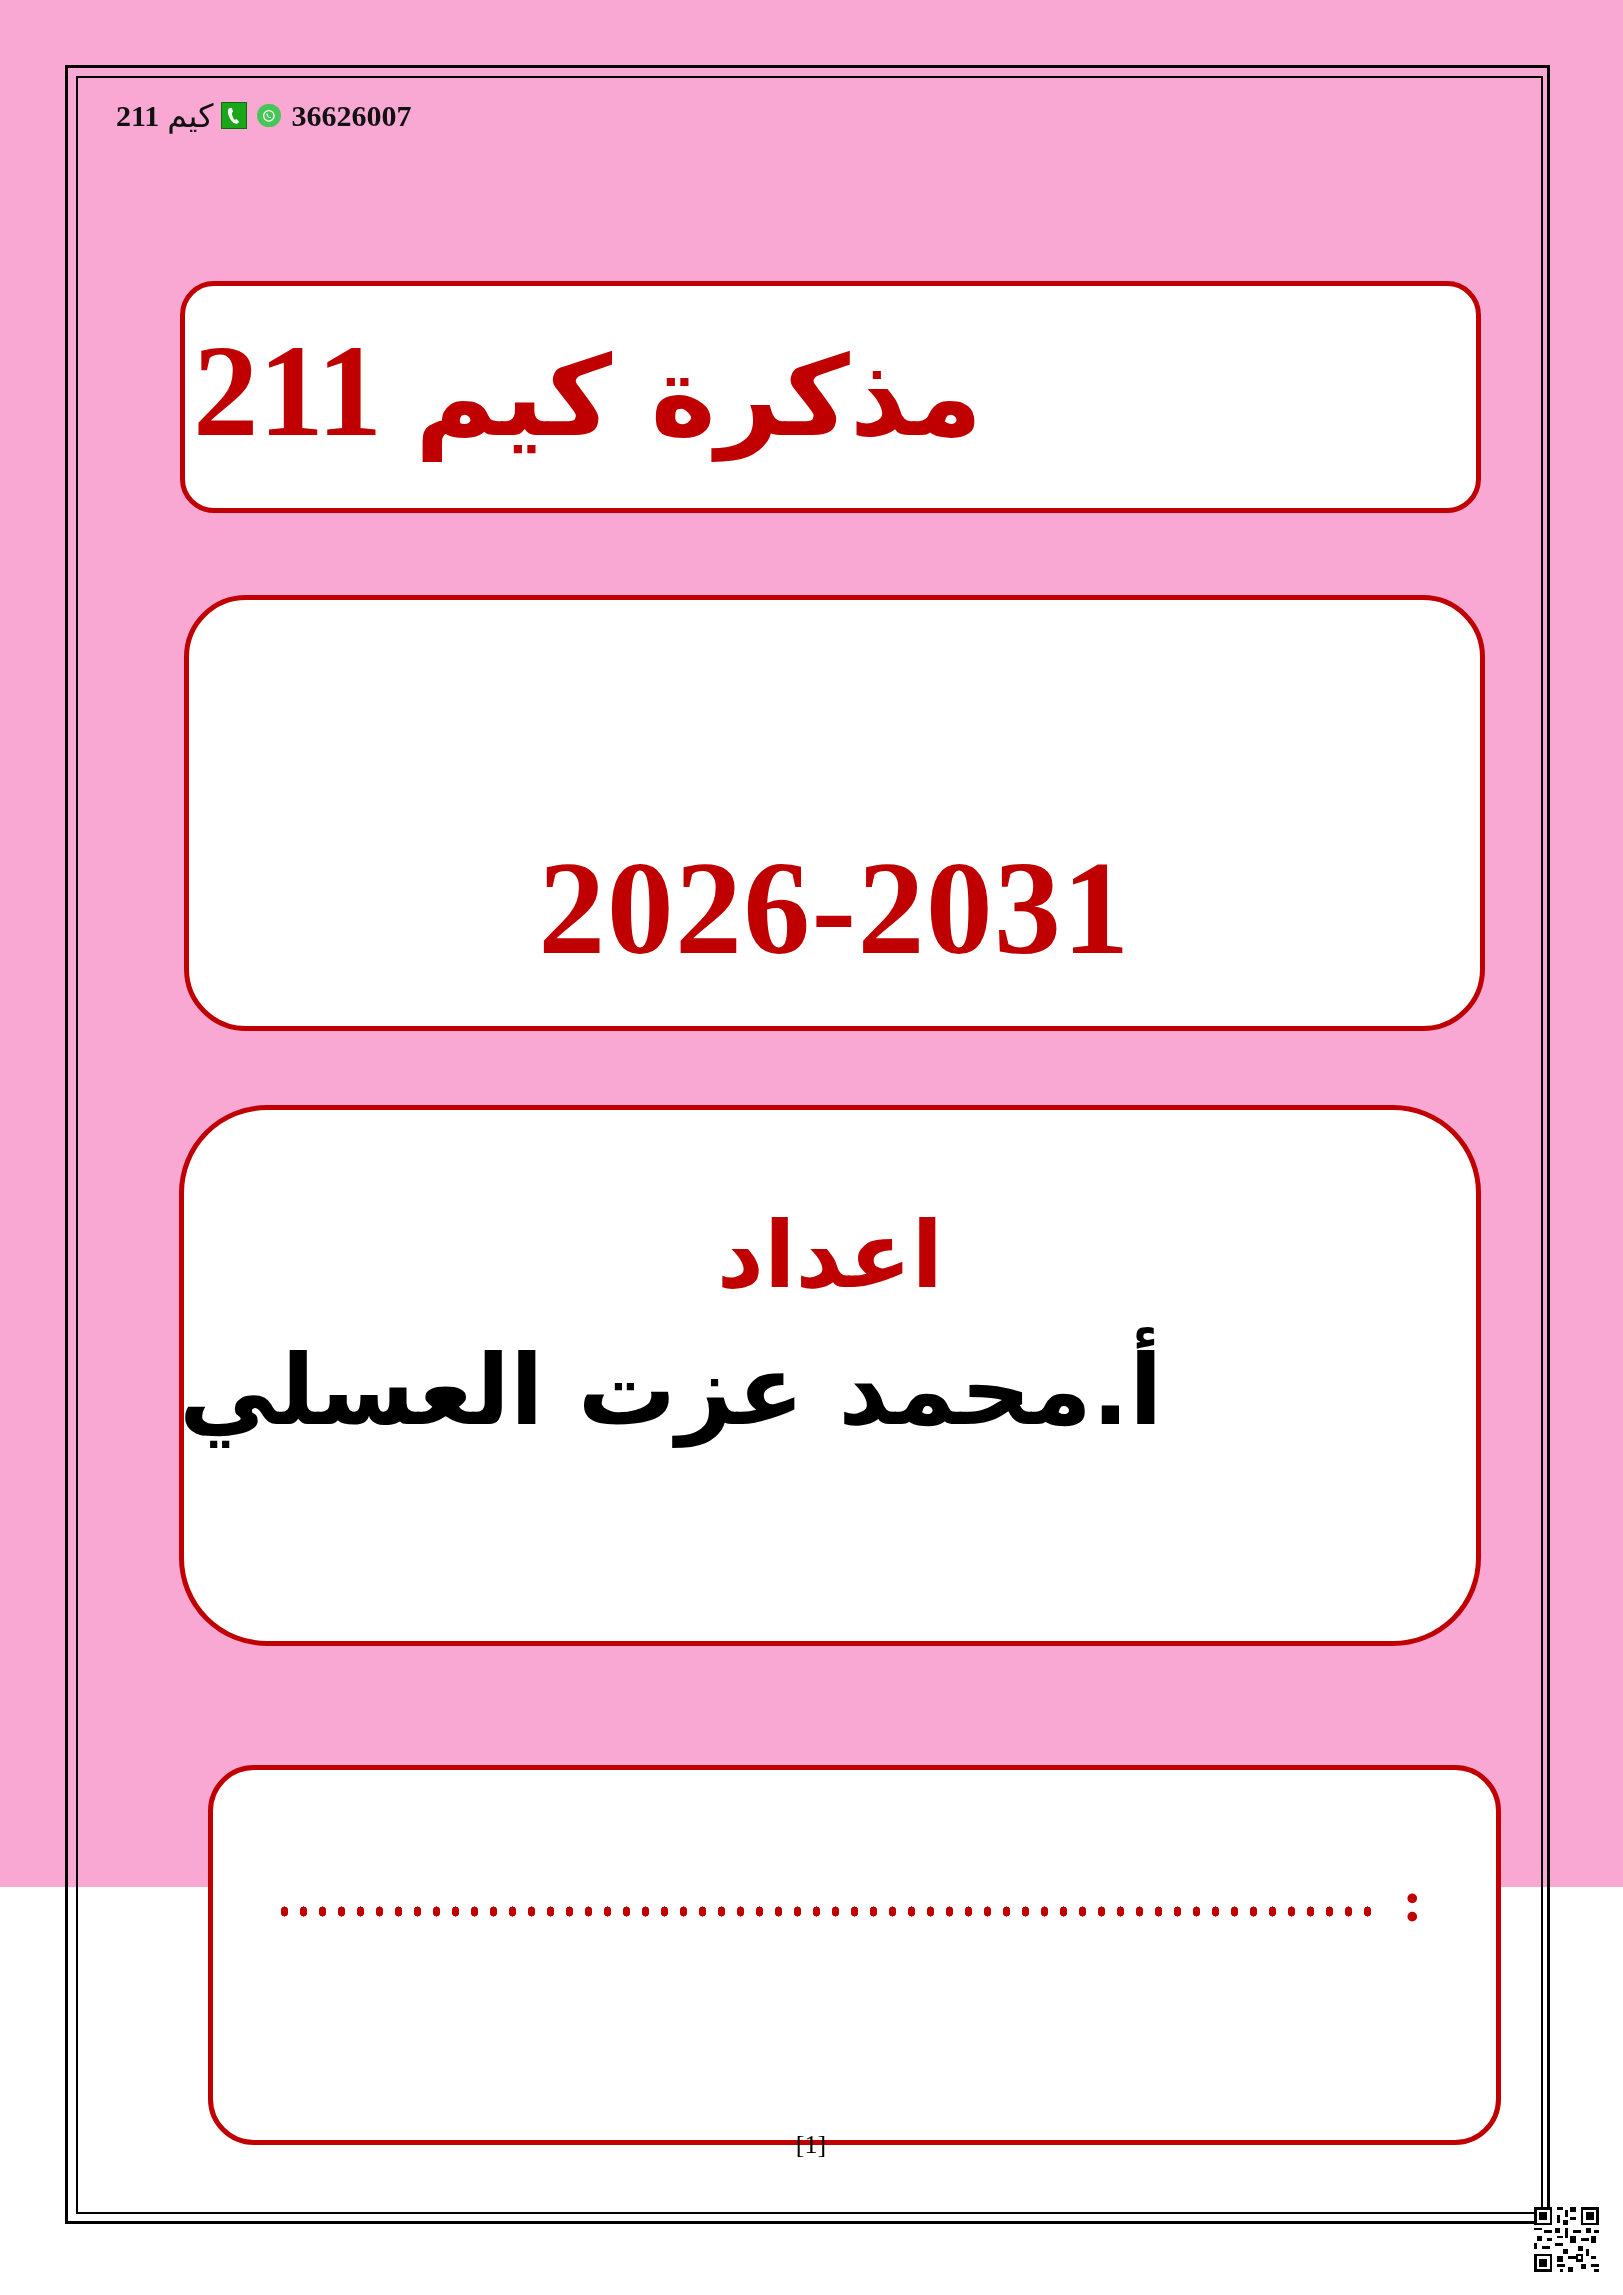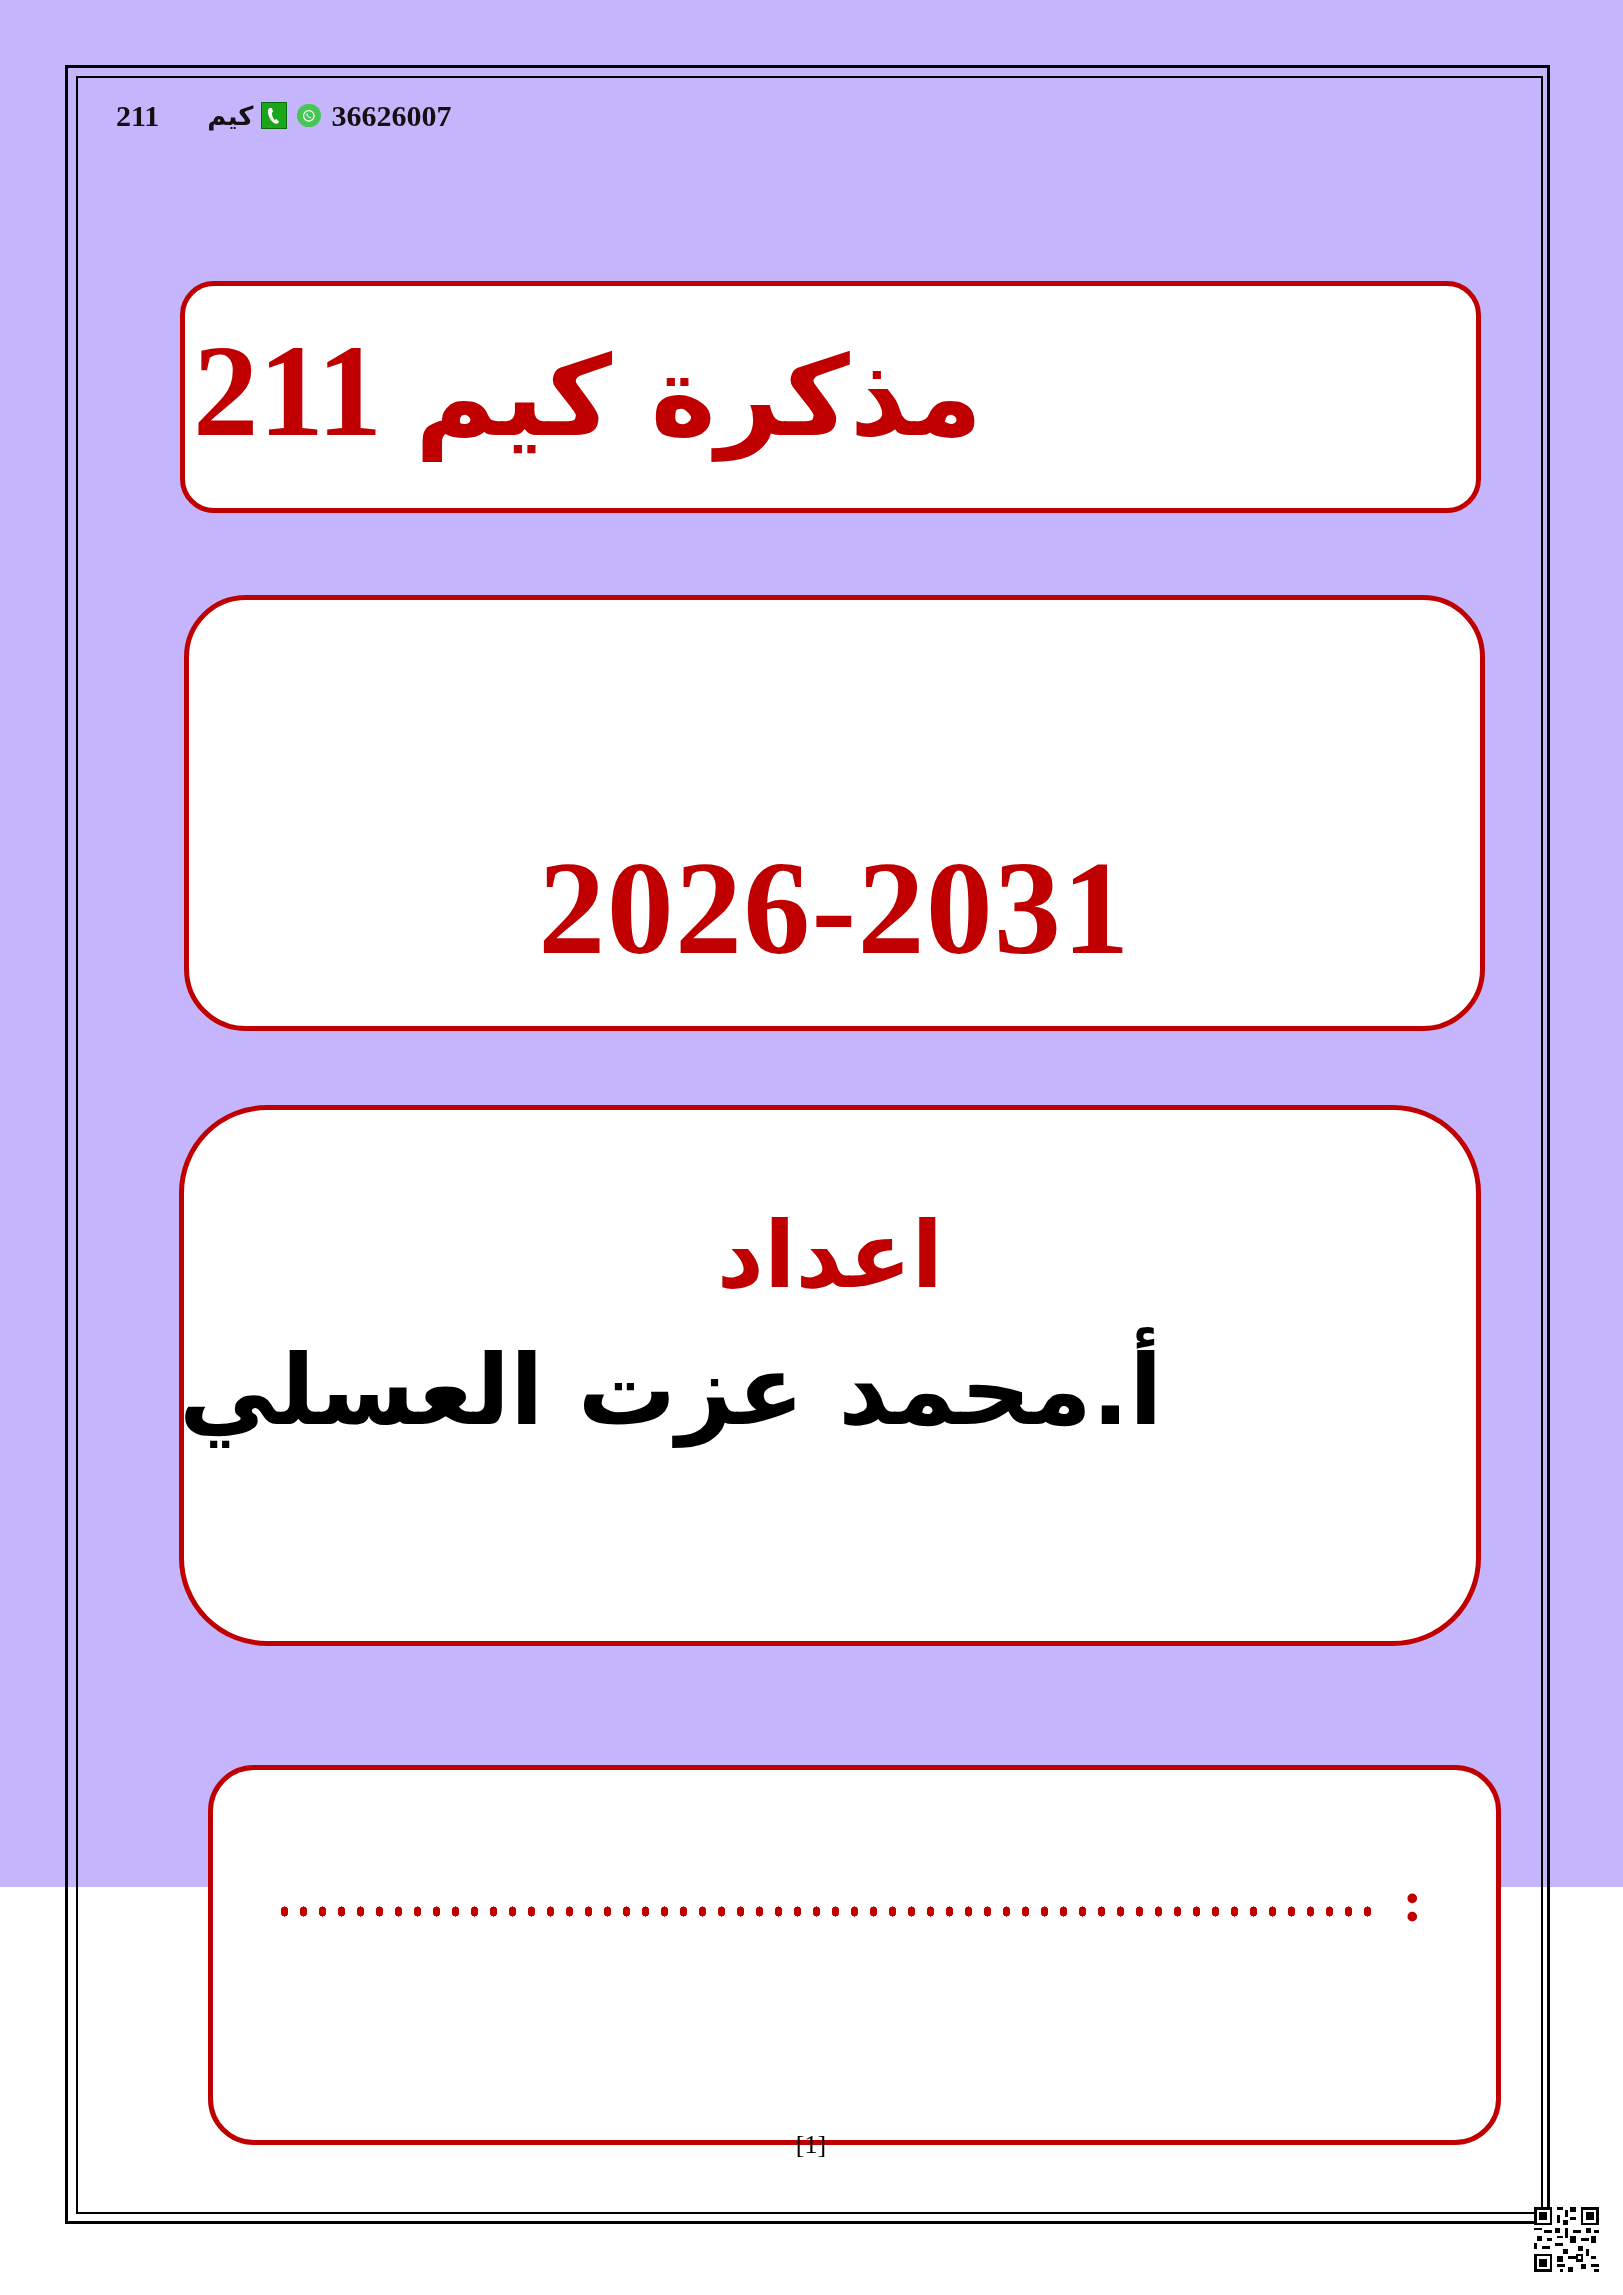--- a/index.html
+++ b/index.html
@@ -1,24 +1,24 @@
 <!DOCTYPE html>
 <html style="font-size:10.5px"><head>
   <meta charset="utf-8">
   <style>
     html, body { margin: 0; padding: 0; background: #ffffff; }
     body { width: 1623px; height: 2295px; position: relative; overflow: hidden; }
-    .page { position: absolute; left: 0; top: 0; width: 1623px; height: 1887px; background: #c4b5fd; }
+    .page { position: absolute; left: 0; top: 0; width: 1623px; height: 1887px; background: #f9a8d4; }
 
     .frame-outer { position: absolute; left: 65px; top: 65px; width: 1485px; height: 2159px; border: 3.9px solid #000; box-sizing: border-box; }
     .frame-inner { position: absolute; left: 76px; top: 76px; width: 1467px; height: 2138px; border: 2.6px solid #000; box-sizing: border-box; }
 
     .header { position: absolute; left: 116px; top: 98px; height: 35px; display: flex; align-items: center; gap: 7.9px; direction: ltr;
       font-family: "Liberation Serif", serif; font-weight: bold; font-size: 30px; color: #111; white-space: nowrap; }
-    .header .ar { font-family: "DejaVu Sans", sans-serif; font-size: 26px; font-weight: bold; margin-left: 40px; }
+    .header .ar { font-family: "DejaVu Sans", sans-serif; font-size: 32px; font-weight: normal; }
     .icon-phone { width: 23.6px; height: 25px; background: #1aa51a; border: 0.7px solid #0b6b0b; display: inline-flex; align-items: center; justify-content: center; }
     .icon-wa { width: 23.6px; height: 23.6px; border-radius: 50%; background: #45c655; display: inline-flex; align-items: center; justify-content: center; margin: 0 2.6px; }
 
     .box { position: absolute; border: 5.2px solid #c00000; box-sizing: border-box; background: #fff; }
     .box1 { left: 180px; top: 281px; width: 1301px; height: 232px; border-radius: 34px; }
     .box2 { left: 184px; top: 595px; width: 1301px; height: 436px; border-radius: 62px; }
     .box3 { left: 179px; top: 1105px; width: 1302px; height: 541px; border-radius: 88px; }
     .box4 { left: 208px; top: 1765px; width: 1293px; height: 380px; border-radius: 46px; }
 
     .title { position: absolute; left: 193px; width: 1301px; top: 306px; text-align: left; direction: rtl;

